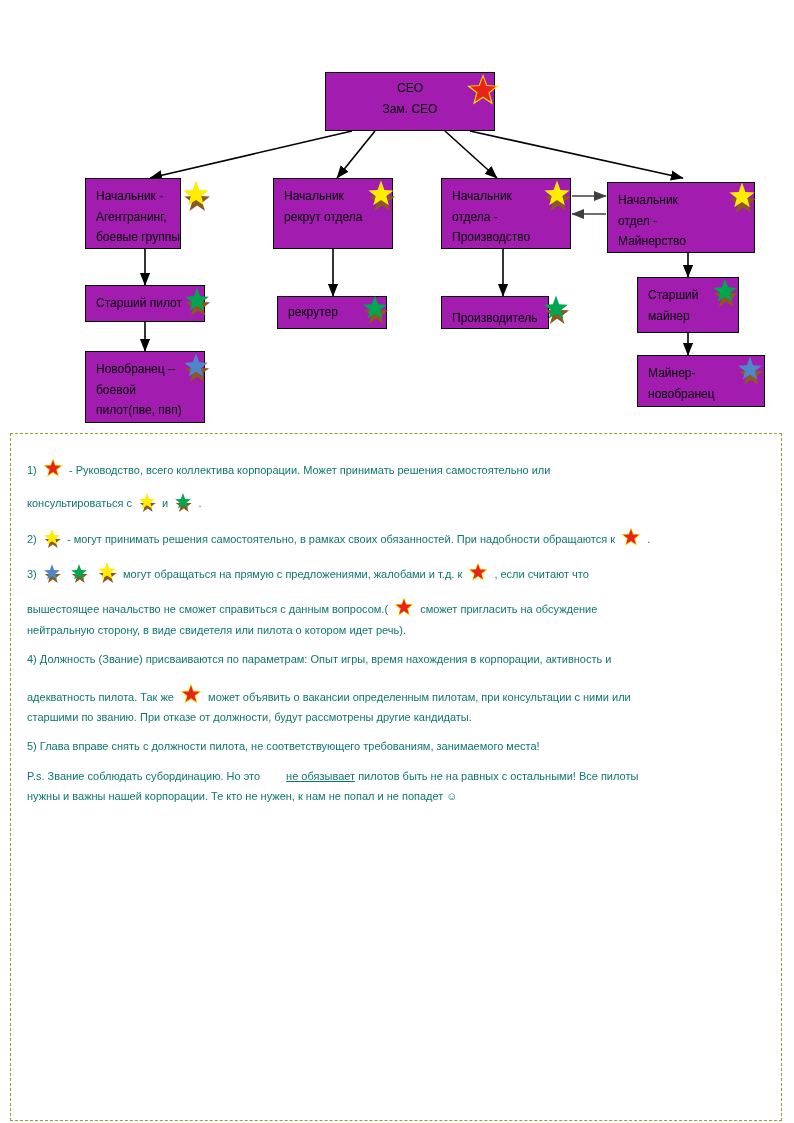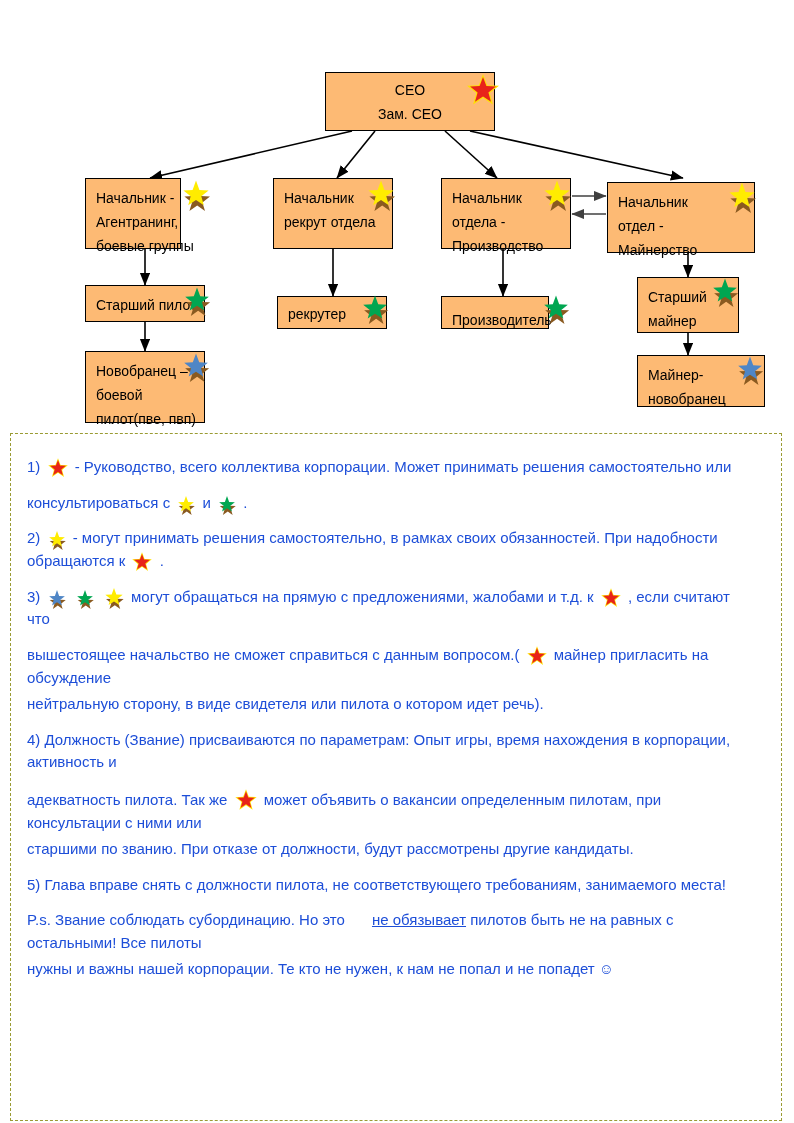--- a/index.html
+++ b/index.html
@@ -26,23 +26,23 @@
   #chart-svg {
     position: absolute;
     left: 0; top: 0;
     width: 794px;
     height: 435px;
   }
   .node {
     position: absolute;
     box-sizing: border-box;
     border: 1.3px solid #000000;
-    background: #fdba74;
+    background: #a21caf;
     padding: 7px 10px 6px 10px;
-    font-size: 14px;
+    font-size: 12px;
     line-height: 1.72;
     color: #000;
     z-index: 3;
   }
   .node .ln { display: block; white-space: nowrap; }
   .node.center { text-align: center; }
 
   
   .star {
     position: absolute;
@@ -64,23 +64,23 @@
   #rules-panel {
     position: absolute;
     left: 10px;
     top: 433px;
     width: 772px;
     height: 688px;
     box-sizing: border-box;
     border: 1.4px dashed #9a9b33;
     background: #ffffff;
     padding: 22px 26px 0 16px;
-    font-size: 15px;
+    font-size: 11px;
     line-height: 1.5;
-    color: #1d4ed8;
+    color: #0f766e;
   }
   .rule {
     margin-bottom: 6px;
   }
   .rule .rl { display: block; margin-bottom: 13px; }
   .rule .rl.tight { margin-bottom: 4px; }
   .underlined { text-decoration: underline; padding-left: 23px; }
 </style>
 </head>
 <body>
@@ -326,21 +326,21 @@
       <span>, если считают что</span>
     </span>
     <span class="rl tight">
       <span>вышестоящее начальство не сможет справиться с данным вопросом.(</span>
       <span class="star-inline">
         <svg width="22" height="22" viewBox="0 0 36 36">
           <polygon points="18,2 22.2,13.2 34,13.7 24.7,21.1 27.9,32.6 18,25.9 8.1,32.6 11.3,21.1 2,13.7 13.8,13.2" fill="#ffe000"></polygon>
           <polygon points="18,5 21.4,14.1 31,14.5 23.4,20.5 26,29.8 18,24.4 10,29.8 12.6,20.5 5,14.5 14.6,14.1" fill="#e8231a"></polygon>
         </svg>
       </span>
-      <span>майнер пригласить на обсуждение</span>
+      <span>сможет пригласить на обсуждение</span>
     </span>
     <span class="rl">нейтральную сторону, в виде свидетеля или пилота о котором идет речь).</span>
   </div>
 
   <div class="rule">
     <span class="rl">4) Должность (Звание) присваиваются по параметрам:  Опыт игры, время нахождения в корпорации, активность и</span>
     <span class="rl tight">
       <span>адекватность пилота.  Так же</span>
       <span class="star-inline">
         <svg width="24" height="24" viewBox="0 0 36 36">

